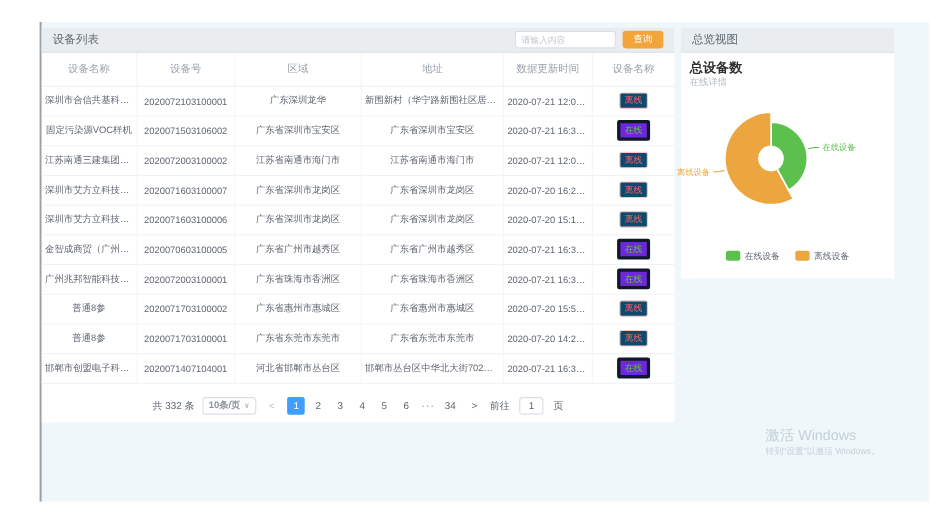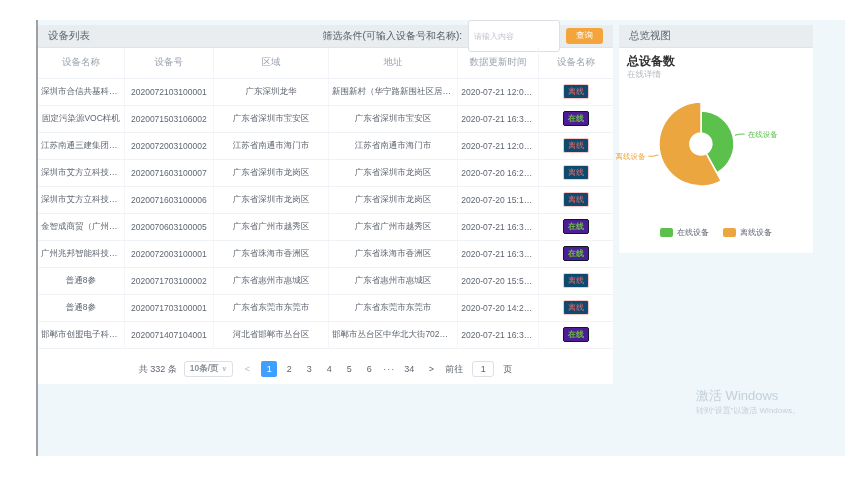--- a/index.html
+++ b/index.html
@@ -12,39 +12,39 @@
   
   .card { position:absolute; background:#fff; }
   .card-header { height:23px; background:#e9edf0; border-bottom:1px solid #dfe4e8;
     display:flex; align-items:center; padding:0 10px; }
   .card-title { font-size:10.5px; color:#5b6770; }
 
   .card-left { left:0px; top:5px; width:575px; height:359px; display:flex; flex-direction:column; }
   .card-left .card-header { justify-content:space-between; }
   .filter { display:flex; align-items:center; gap:6px; }
   .filter-label { font-size:10px; color:#55606a; }
-  .search-input { width:92px; height:32px; border:1px solid #dcdfe6; border-radius:3px;
+  .search-input { width:92px; height:16px; border:1px solid #dcdfe6; border-radius:3px;
     font-size:8px; padding:0 5px; color:#606266; background:#fff; outline:none; }
   .search-input::placeholder { color:#c0c4cc; }
   .search-btn { height:16px; padding:0 10px; background:#f3a43a; color:#fff; border:none;
     border-radius:3px; font-size:8.5px; cursor:pointer; }
 
   
   table { width:100%; border-collapse:collapse; table-layout:fixed;padding-left:14px; }
   th { height:30px; font-weight:normal; font-size:9.5px; color:#9ba3ad;
     border-bottom:1px solid #eef1f5; border-right:1px solid #f2f4f7; }
   th:last-child { border-right:none; }
   td { height:27px; font-size:8.5px; color:#5f6670; text-align:center;
     border-bottom:1px solid #f0f3f6; border-right:1px solid #f4f6f9;
     white-space:nowrap; overflow:hidden; text-overflow:ellipsis; padding:0 3px; }
   td:last-child { border-right:none; }
   .badge { display:inline-block; min-width:24px; padding:1.5px 4px; font-size:8px;
     border-radius:2px; line-height:1.2; }
   .badge.offline { color:#f56c6c; background:#0c4a6e; border:1px solid #f8c8c8; }
-  .badge.online  { color:#67c23a; background:#4c1d95; border:1px solid #0f172a;font-weight:bold; }
+  .badge.online  { color:#67c23a; background:#6d28d9; border:3px solid #0f172a; }
 
   
   .pagination { margin-top:auto; height:30px; display:flex; align-items:center;
     justify-content:center; gap:7px; font-size:9px; color:#5f6670; }
   .page-size { display:flex; align-items:center; gap:3px; border:1px solid #dcdfe6;
     border-radius:3px; height:16px; padding:0 5px; color:#8a9199; font-size:8.5px; cursor:pointer;font-weight:bold; }
   .chev { font-size:7px; color:#c0c4cc; }
   .pg-arrow { width:14px; text-align:center; cursor:pointer; color:#b7bcc2; font-size:9px; }
   .pg-arrow.next { color:#5f6670; }
   .pg-num { min-width:16px; height:16px; line-height:16px; text-align:center; cursor:pointer;
@@ -76,21 +76,20 @@
 <body>
 
 <div class="page">
   <div class="vline"></div>
   <div class="content">
 
     <section class="card card-left">
       <header class="card-header">
         <span class="card-title">设备列表</span>
         <div class="filter">
-          <span class="filter-label">筛选条件(可输入设备号和名称):</span>
           <input class="search-input" type="text" placeholder="请输入内容" style="">
           <button class="search-btn">查询</button>
         </div>
       </header>
 
       <table>
         <colgroup>
           <col style="width:15%">
             <col style="width:15.5%">
             <col style="width:20%">

